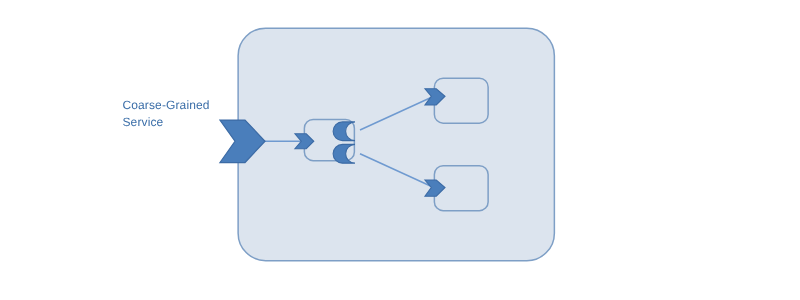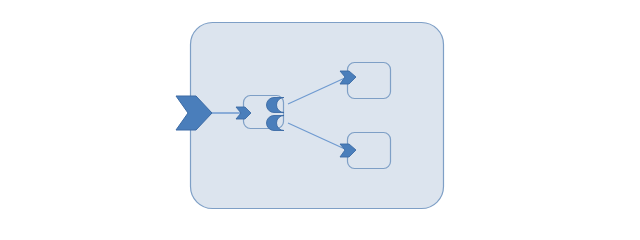--- a/index.html
+++ b/index.html
@@ -69,14 +69,16 @@
     <path d="M 274,97.5 L 284,97.5 A 7.5,7.5 0 0 0 284,112.5 L 274,112.5 A 7.5,7.5 0 0 1 274,97.5 Z" fill="#4a7ebb" stroke="#3c6ba5" stroke-width="0.9"></path>
 
     <path d="M 274,115.5 L 284,115.5 A 7.5,7.5 0 0 0 284,130.5 L 274,130.5 A 7.5,7.5 0 0 1 274,115.5 Z" fill="#4a7ebb" stroke="#3c6ba5" stroke-width="0.9"></path>
 
     <polygon points="340,71 349,71 356,77 349,84 340,84 345,77" fill="#4a7ebb" stroke="#3c6ba5" stroke-width="0.9"></polygon>
 
     <polygon points="340,144 349,144 356,150 349,157 340,157 345,150" fill="#4a7ebb" stroke="#3c6ba5" stroke-width="0.9"></polygon>
 
   </svg>
 
+  <div class="svc-label">Coarse-Grained
+Service</div>
 
 </div>
 
 </body></html>

